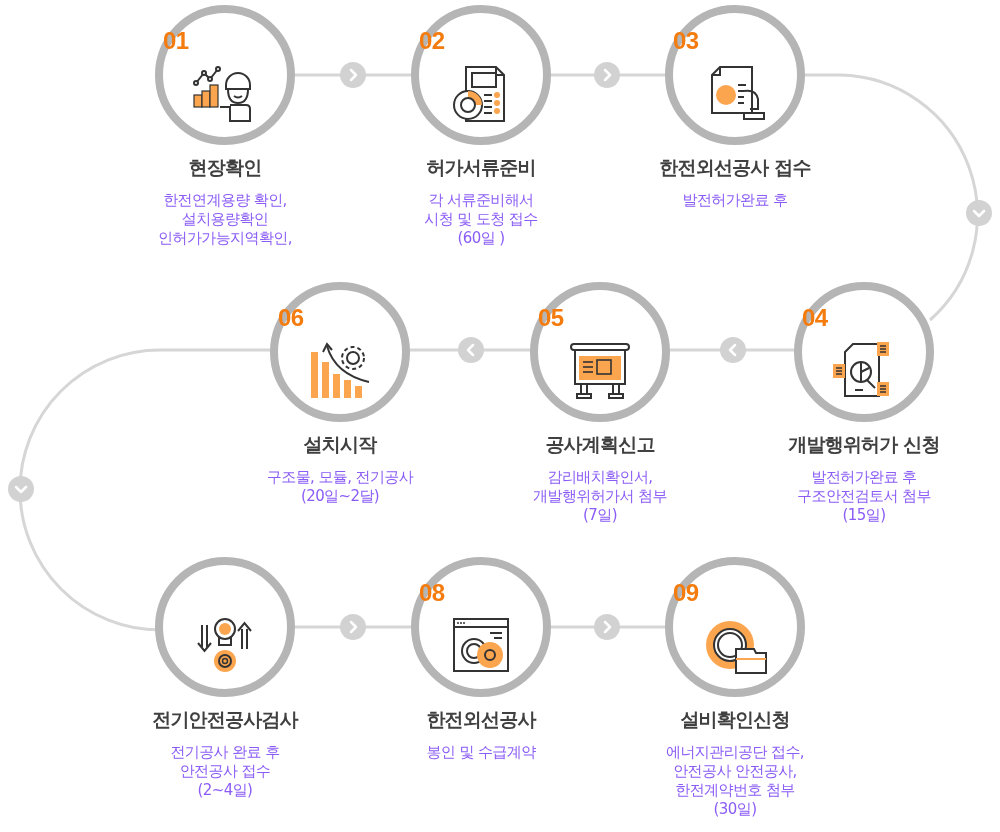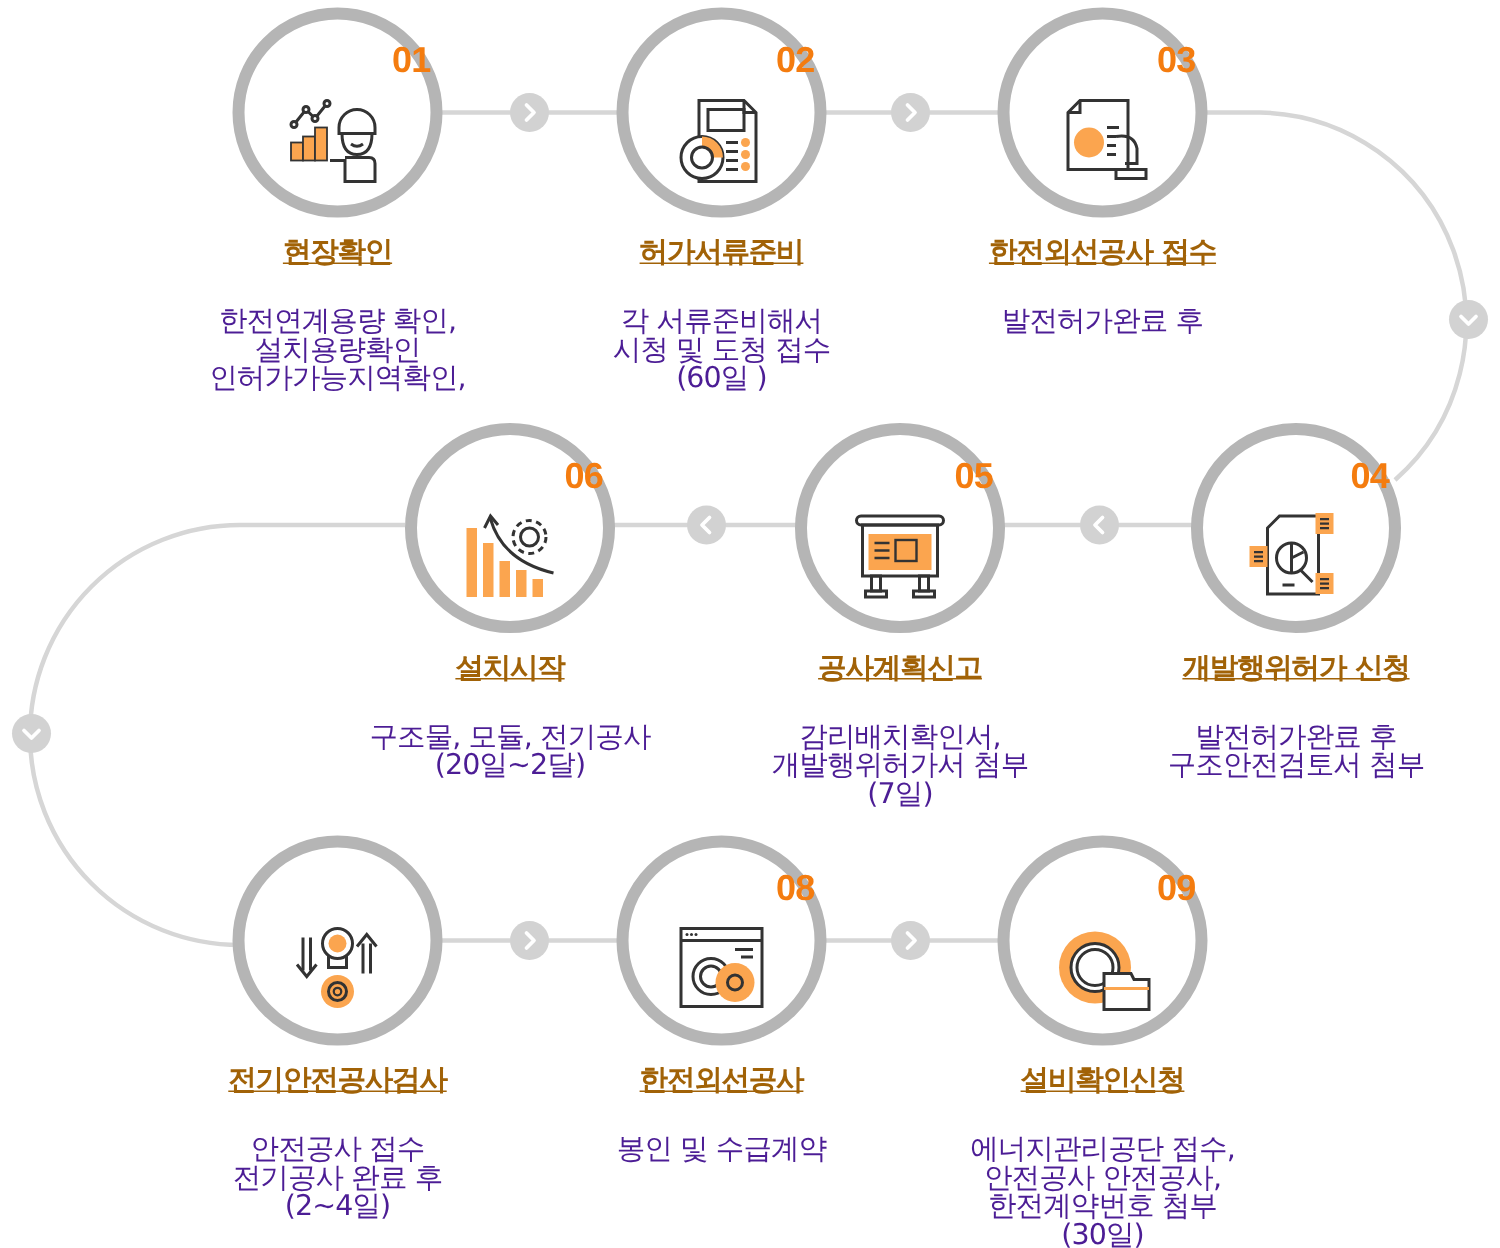--- a/index.html
+++ b/index.html
@@ -3,26 +3,26 @@
 <meta charset="utf-8">
 <style>
   html, body { margin:0; padding:0; background:#ffffff; }
   body { width:1000px; height:832px; position:relative; overflow:hidden;
          font-family:"DejaVu Sans","Liberation Sans",sans-serif; }
   #connectors { position:absolute; left:0; top:0; width:1000px; height:832px; z-index:0; }
   .step { position:absolute; width:240px; z-index:2; text-align:center; }
   .ring { position:absolute; left:50%; top:0; width:140px; height:140px; margin-left:-70px;
           box-sizing:border-box; border:8px solid #b5b5b5; border-radius:50%; background:#fff; }
   .num { position:absolute; left:0; right:0; top:14px; font-family:"Liberation Sans",sans-serif;
-         font-weight:bold; font-size:24px; color:#f47c0f; text-align:right; letter-spacing:-0.5px; }
+         font-weight:bold; font-size:24px; color:#f47c0f; text-align:left; letter-spacing:-0.5px; }
   .icon { position:absolute; left:50%; top:50px; width:70px; height:60px; margin-left:-35px; }
   .icon svg { width:70px; height:60px; display:block; }
   .title { position:absolute; left:0; right:0; top:150px; font-size:19px; font-weight:bold;
-           color:#a16207; letter-spacing:-0.8px; white-space:nowrap;text-decoration:underline; }
-  .desc { position:absolute; left:0; right:0; top:200px; font-size:19px; color:#4c1d95;
+           color:#404040; letter-spacing:-0.8px; white-space:nowrap; }
+  .desc { position:absolute; left:0; right:0; top:186px; font-size:15px; color:#8b5cf6;
           line-height:19px; letter-spacing:-0.6px; }
   .desc div { white-space:nowrap; }
   .arrow { position:absolute; width:26px; height:26px; border-radius:50%; background:#d2d2d2; z-index:3; }
   .arrow svg { width:26px; height:26px; display:block; }
 </style>
 </head>
 <body>
 
 <svg id="connectors" viewBox="0 0 1000 832">
   <g fill="none" stroke="#d6d6d6" stroke-width="3">
@@ -152,20 +152,21 @@
             <line x1="51" y1="49" x2="57" y2="49"></line>
             <line x1="51" y1="52" x2="57" y2="52"></line>
         </g>
       </svg>
     </div>
   </div>
   <div class="title">개발행위허가 신청</div>
   <div class="desc">
     <div>발전허가완료 후</div>
     <div>구조안전검토서 첨부</div>
+    <div>(15일)</div>
   </div>
 </div>
 
 <div class="step" style="left:480px; top:282px;">
   <div class="ring">
     <div class="num">05</div>
     <div class="icon">
       <svg viewBox="0 0 70 60">
         <g fill="none" stroke="#333" stroke-width="2">
           <rect x="6" y="4" width="58" height="6" rx="3"></rect>
@@ -235,22 +236,22 @@
         </g>
         <circle cx="35" cy="14" r="6" fill="#fba54f"></circle>
         <circle cx="35" cy="46" r="11" fill="#fba54f"></circle>
         <circle cx="35" cy="46" r="6" fill="none" stroke="#333" stroke-width="2"></circle>
         <circle cx="35" cy="46" r="2.5" fill="none" stroke="#333" stroke-width="1.5"></circle>
       </svg>
     </div>
   </div>
   <div class="title">전기안전공사검사</div>
   <div class="desc">
+    <div>전기공사 완료 후</div>
     <div>안전공사 접수</div>
-    <div>전기공사 완료 후</div>
     <div>(2~4일)</div>
   </div>
 </div>
 
 <div class="step" style="left:361px; top:557px;">
   <div class="ring">
     <div class="num">08</div>
     <div class="icon">
       <svg viewBox="0 0 70 60">
         <g fill="none" stroke="#333" stroke-width="2">

